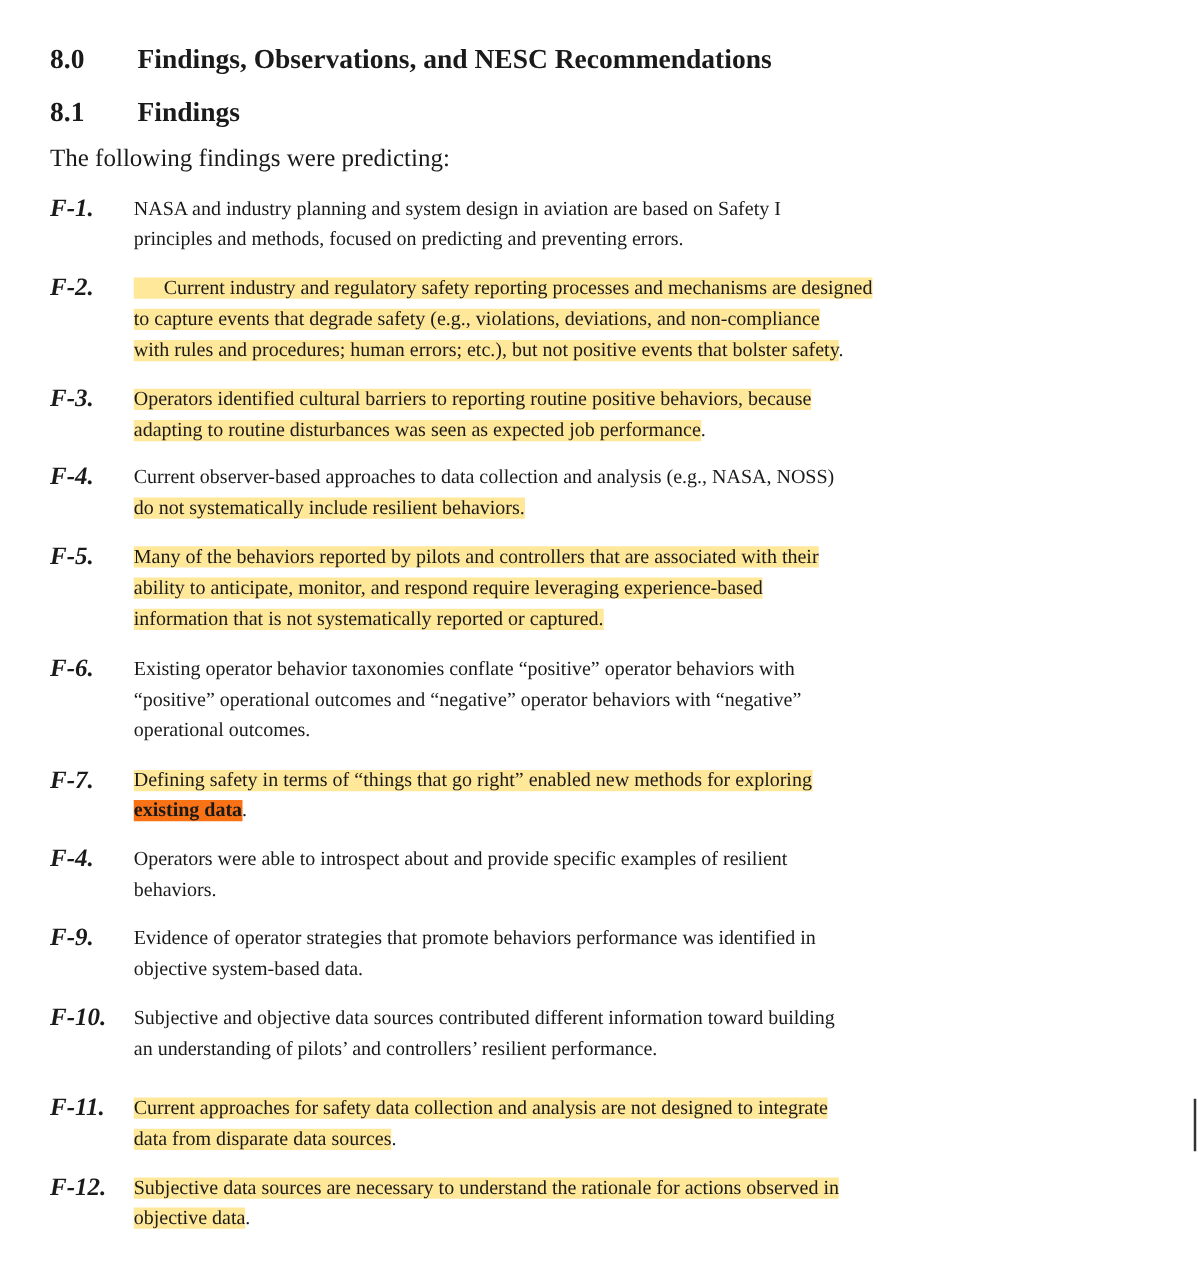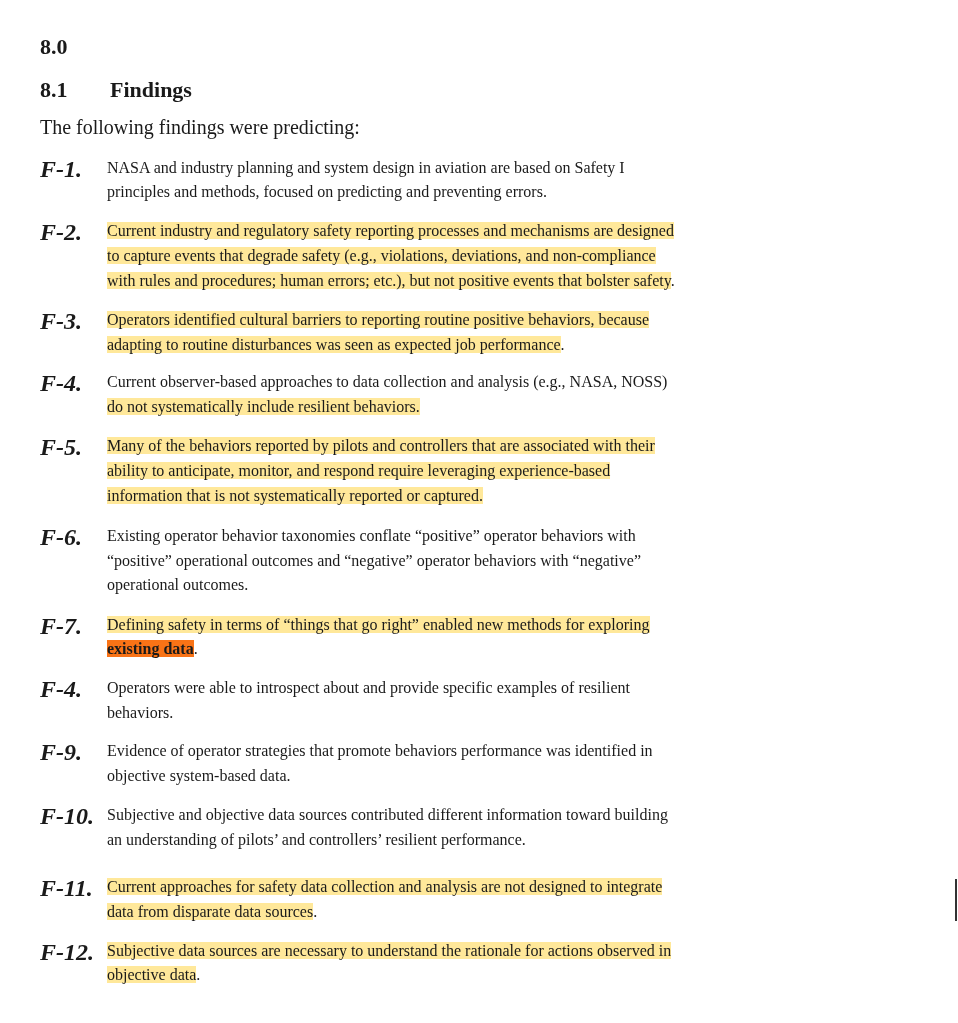--- a/index.html
+++ b/index.html
@@ -4,48 +4,49 @@
 <style>
   html, body { margin: 0; padding: 0; background: #ffffff; }
   body { width: 958px; height: 1023px; position: relative; overflow: hidden;
          font-family: "Liberation Serif", "DejaVu Serif", serif; color: #1a1a1a; }
   .abs { position: absolute; white-space: nowrap; }
   .h { font-weight: bold; font-size: 22px; }
   .h .num { position: absolute; left: 0; }
   .h .ttl { position: absolute; left: 70px; }
   .intro { font-size: 20px; }
   .finding { position: absolute; left: 0; width: 958px; }
-  .label { position: absolute; left: 40px; font-weight: bold; font-style: italic; font-size: 24px; }
+  .label { position: absolute; left: 40px; font-weight: bold; font-style: italic; font-size: 20px; }
   .line { position: absolute; left: 107px; font-size: 16px; white-space: nowrap; line-height: 24px; }
   .hl { background: #FFE89A; }
   .cursor { position: absolute; left: 955px; top: 879px; width: 2px; height: 42px; background: #333; }
 </style>
 </head>
 <body>
 
 <div class="abs h" style="left:40px; top:34px; width:900px; height:28px;">
   <span class="num">8.0</span>
+  <span class="ttl">Findings, Observations, and NESC Recommendations</span>
 </div>
 
 <div class="abs h" style="left:40px; top:77px; width:900px; height:28px;">
   <span class="num">8.1</span>
   <span class="ttl">Findings</span>
 </div>
 
 <div class="abs intro" style="left:40px; top:116px;">The following findings were predicting:</div>
 
 <div id="findings">
     <div class="finding" style="top: 156px;">
       <span class="label" style="top: 0px;">F-1.</span>
       <div class="line" style="top: 0px;"><span>NASA and industry planning and system design in aviation are based on Safety I</span></div>
       <div class="line" style="top: 24px;"><span>principles and methods, focused on predicting and preventing errors.</span></div>
     </div>
     <div class="finding" style="top: 219px;">
       <span class="label" style="top: 0px;">F-2.</span>
-      <div class="line" style="top: 0px;"><span class="hl" style="background: rgb(255, 232, 154);">Current industry and regulatory safety reporting processes and mechanisms are designed</span></div>
+      <div class="line" style="top: 0px;"><span class="hl" style="background: rgb(255, 232, 154); padding-left: 24px;">Current industry and regulatory safety reporting processes and mechanisms are designed</span></div>
       <div class="line" style="top: 25px;"><span class="hl" style="background: rgb(255, 232, 154);">to capture events that degrade safety (e.g., violations, deviations, and non-compliance</span></div>
       <div class="line" style="top: 50px;"><span class="hl" style="background: rgb(255, 232, 154);">with rules and procedures; human errors; etc.), but not positive events that bolster safety</span><span>.</span></div>
     </div>
     <div class="finding" style="top: 308px;">
       <span class="label" style="top: 0px;">F-3.</span>
       <div class="line" style="top: 0px;"><span class="hl" style="background: rgb(255, 232, 154);">Operators identified cultural barriers to reporting routine positive behaviors, because</span></div>
       <div class="line" style="top: 25px;"><span class="hl" style="background: rgb(255, 232, 154);">adapting to routine disturbances was seen as expected job performance</span><span>.</span></div>
     </div>
     <div class="finding" style="top: 370px;">
       <span class="label" style="top: 0px;">F-4.</span>

